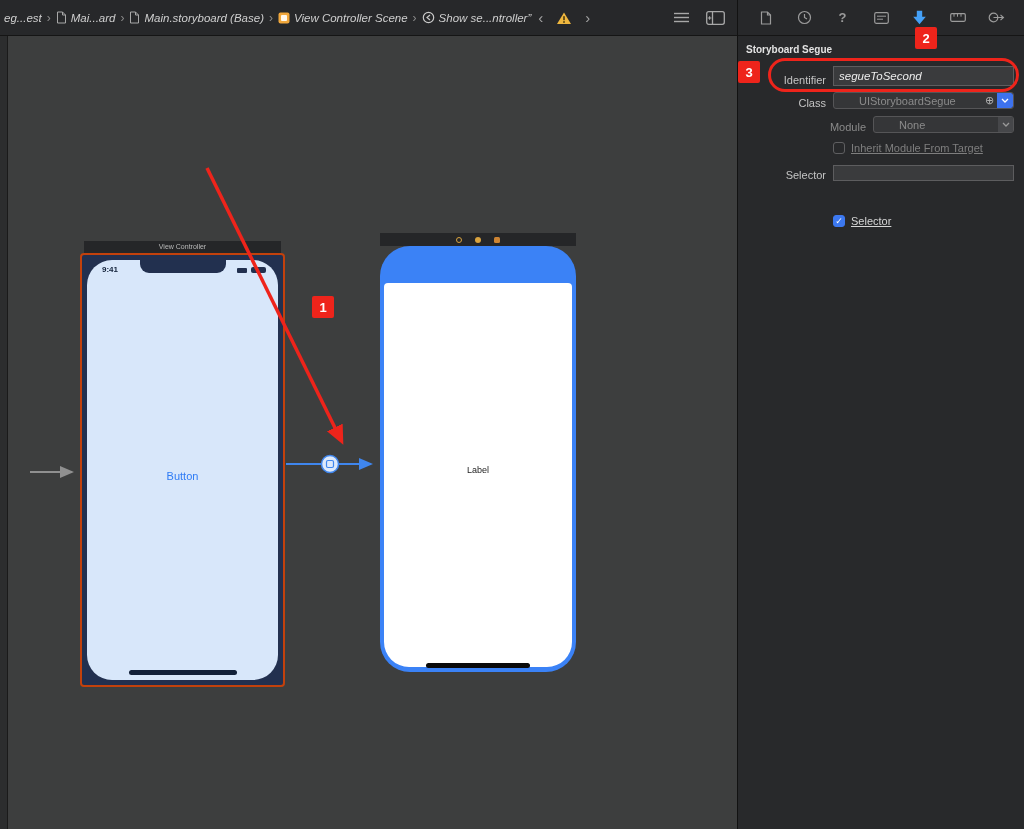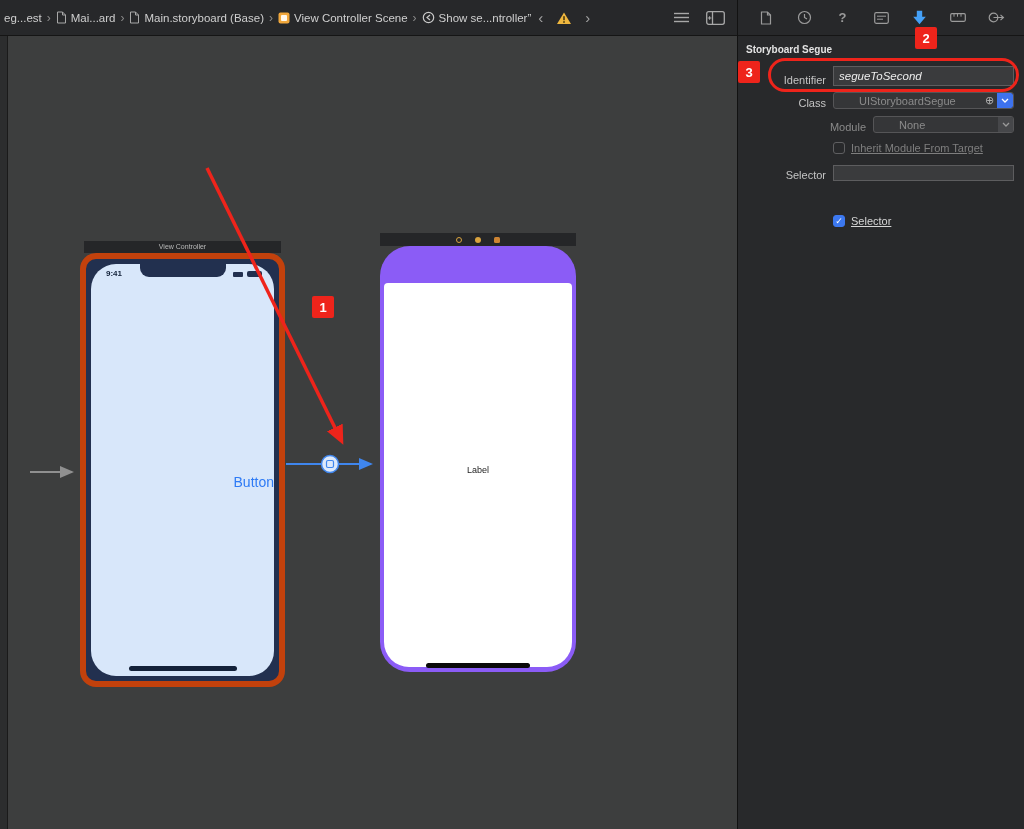--- a/index.html
+++ b/index.html
@@ -6,57 +6,57 @@
   html,body { margin:0; padding:0; }
   body {
     width:1024px; height:829px; position:relative; overflow:hidden;
     font-family:"Liberation Sans", sans-serif; background:#2a2b2c;
   }
 
   
   .topbar { position:absolute; left:0; top:0; width:1024px; height:36px;
     background:#27282a; border-bottom:1px solid #151515; display:flex; z-index:3; }
   .topbar-left { width:737px; display:flex; align-items:center; padding:0 6px 0 4px; gap:5px; overflow:hidden; }
-  .crumb { display:flex; align-items:center; gap:4px; color:#cfcfcf; font-size:11.5px; white-space:nowrap; cursor:default; }
+  .crumb { display:flex; align-items:center; gap:4px; color:#cfcfcf; font-size:11.5px; white-space:nowrap; cursor:default;font-style:italic; }
   .sep { color:#8a8a8a; font-size:12px; }
   .navchev { color:#a3a3a3; font-size:15px; line-height:1; padding:0 2px; }
   .spacer { flex:1; }
   .tb-icon { display:flex; align-items:center; margin:0 6px; }
   .topbar-right { width:286px; margin-left:1px; display:flex; align-items:center; justify-content:space-evenly; }
   .itab { display:flex; align-items:center; justify-content:center; width:22px; height:22px; }
   .help-glyph { color:#9b9b9b; font-size:13px; font-weight:bold; }
 
   
   .canvas { position:absolute; left:0; top:36px; width:737px; height:793px; background:#3d3e3e; }
   .leftstrip { position:absolute; left:0; top:0; width:8px; height:100%; background:#2c2d2e; border-right:1px solid #1a1a1a; }
 
   .scene-titlebar { position:absolute; left:84px; top:205px; width:197px; height:12px;
     background:#252628; color:#b9b9b9; font-size:7px; line-height:12px; text-align:center; }
   .phone-left { position:absolute; left:80px; top:217px; width:205px; height:434px;
-    background:#22304f; border:6px solid #c2410c; border-radius:16px; }
+    background:#22304f; border:2px solid #c2410c; border-radius:4px; }
   .screen-left { position:absolute; left:5px; top:5px; right:5px; bottom:5px;
     background:#d8e7fa; border-radius:25px; overflow:hidden; }
   .notch-left { position:absolute; left:50%; transform:translateX(-50%); top:0;
     width:86px; height:13px; background:#22304f; border-radius:0 0 9px 9px; }
   .time { position:absolute; left:15px; top:5px; font-size:8px; font-weight:bold; color:#122139; }
   .signal { position:absolute; right:31px; top:8px; width:10px; height:5px; background:#22304f; border-radius:1px; }
   .battery { position:absolute; right:12px; top:7px; width:15px; height:6px; background:#22304f; border-radius:2px; }
-  .button-label { position:absolute; left:0; right:0; top:210px; text-align:right; color:#2e7bf5; font-size:14px; }
+  .button-label { position:absolute; left:0; right:0; top:210px; text-align:center; color:#2e7bf5; font-size:11px; }
   .home-left { position:absolute; left:50%; transform:translateX(-50%); bottom:5px;
     width:108px; height:5px; background:#132139; border-radius:3px; }
 
   .dots-bar { position:absolute; left:380px; top:197px; width:196px; height:13px;
     background:#252628; display:flex; align-items:center; justify-content:center; gap:13px; }
   .dot { width:6px; height:6px; border-radius:50%; }
   .dot-ring { border:1.5px solid #d9a33f; background:transparent; }
   .dot-fill { background:#d9a33f; }
   .dot-sq   { background:#cd8433; border-radius:1.5px; }
 
   .phone-right { position:absolute; left:380px; top:210px; width:196px; height:426px;
-    background:#8b5cf6; border-radius:30px; }
+    background:#3b82f6; border-radius:30px; }
   .screen-right { position:absolute; left:4px; right:4px; top:37px; bottom:5px;
     background:#ffffff; border-radius:4px 4px 25px 25px; }
   .label-text { position:absolute; left:0; right:0; top:182px; text-align:center; color:#1d1d1d; font-size:9px; }
   .home-right { position:absolute; left:50%; transform:translateX(-50%); bottom:4px;
     width:104px; height:5px; background:#0a0a0a; border-radius:3px; z-index:2; }
 
   .overlay { position:absolute; left:0; top:0; pointer-events:none; z-index:5; }
 
   
   .divider { position:absolute; left:737px; top:0; width:1px; height:829px; background:#121212; z-index:4; }

